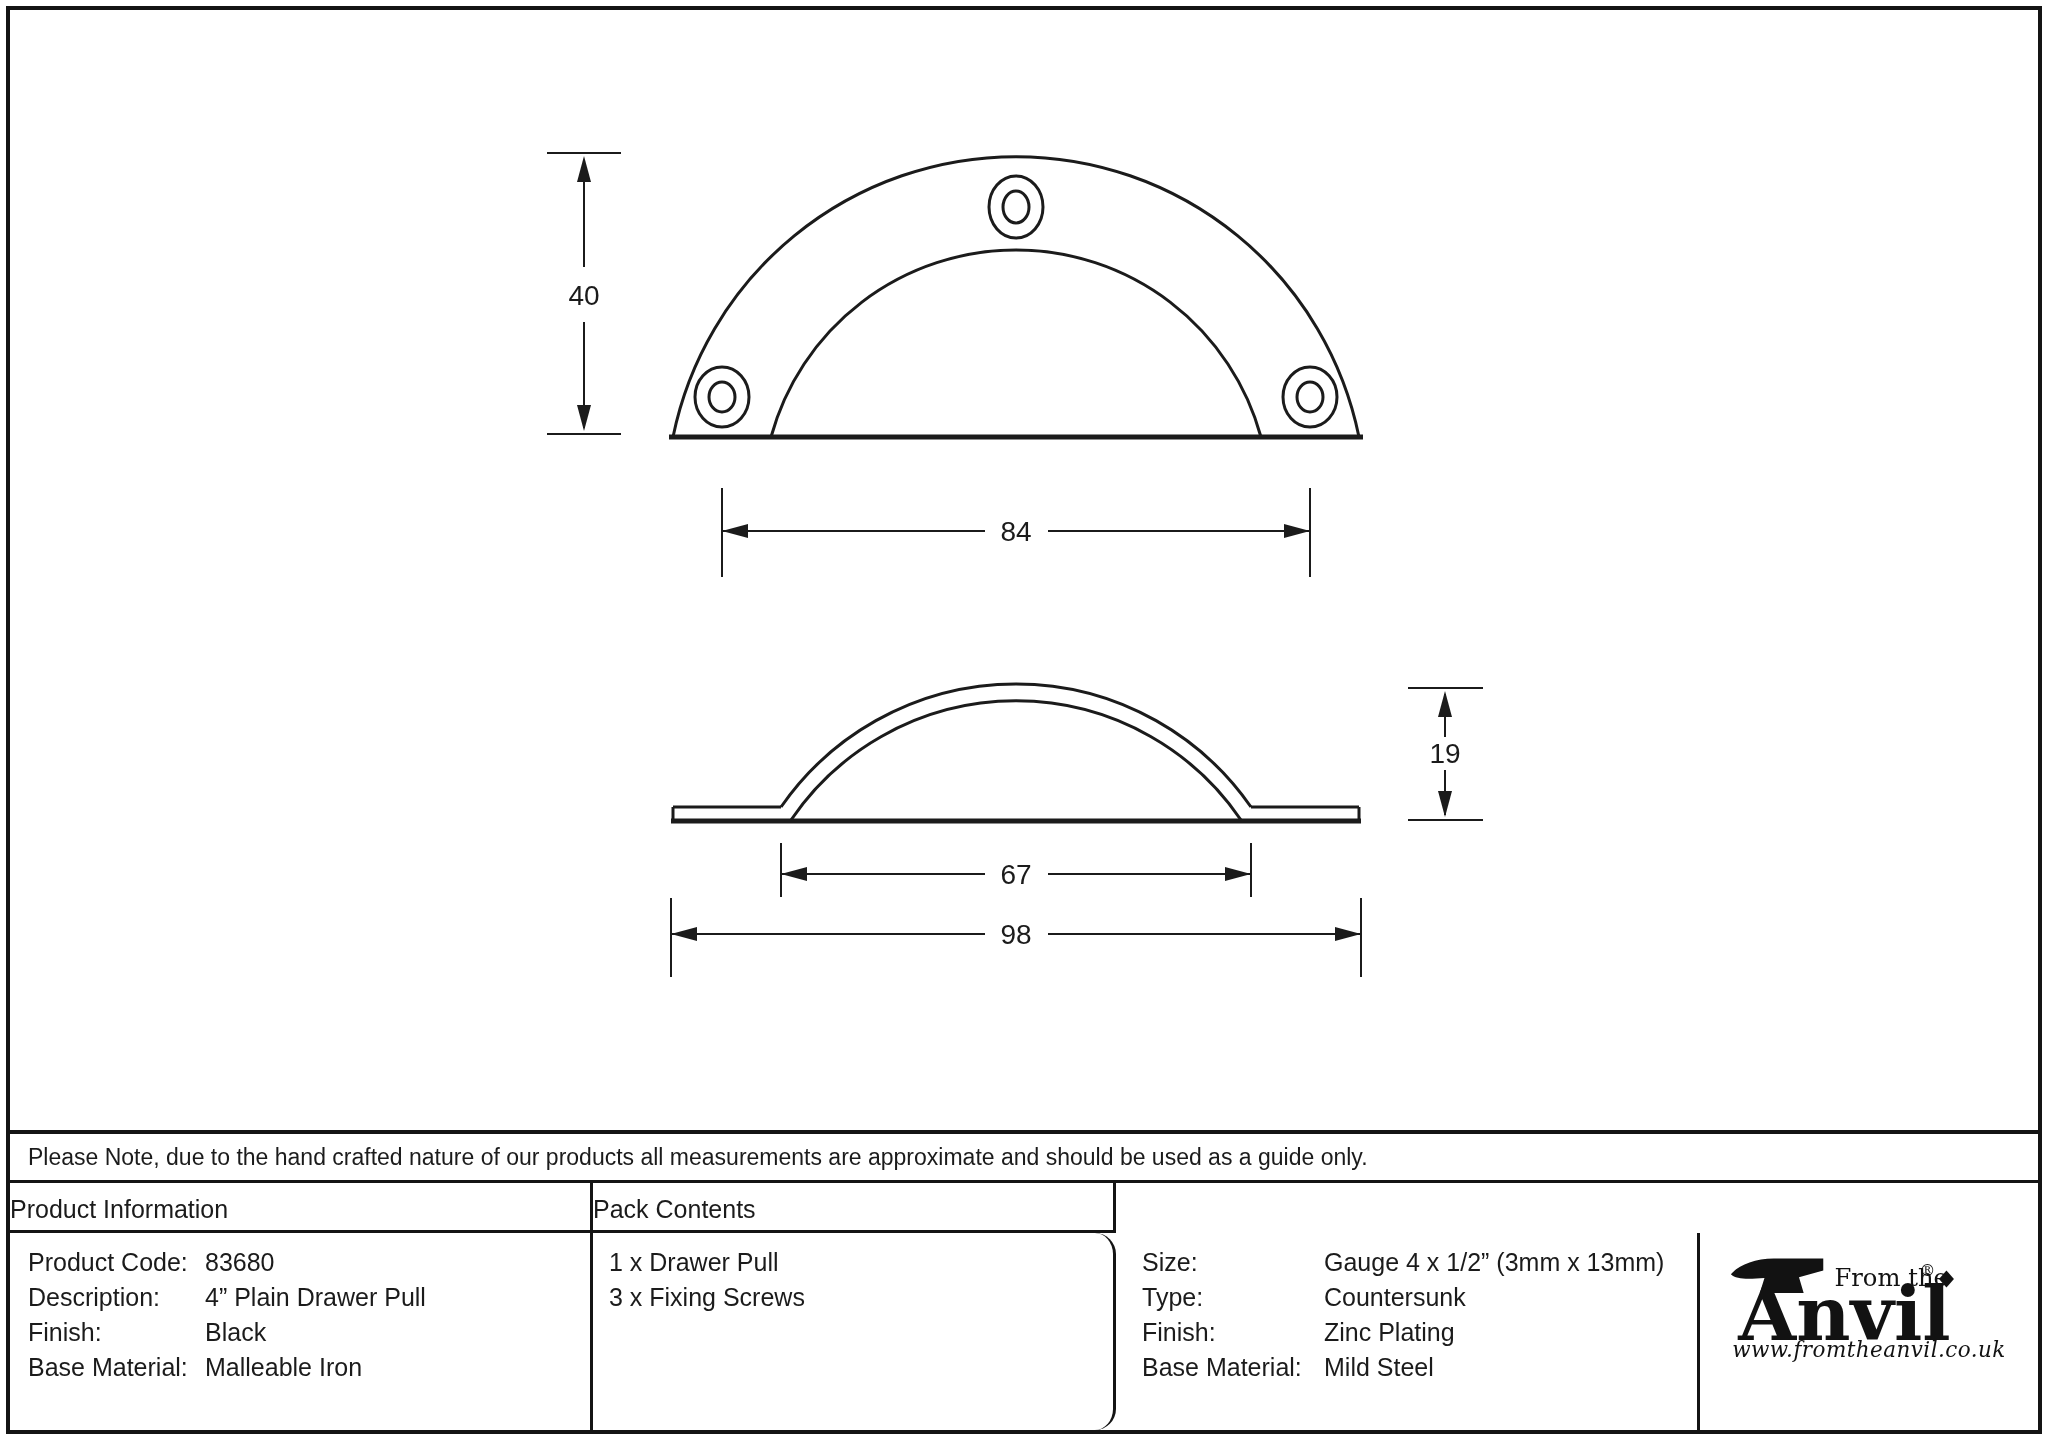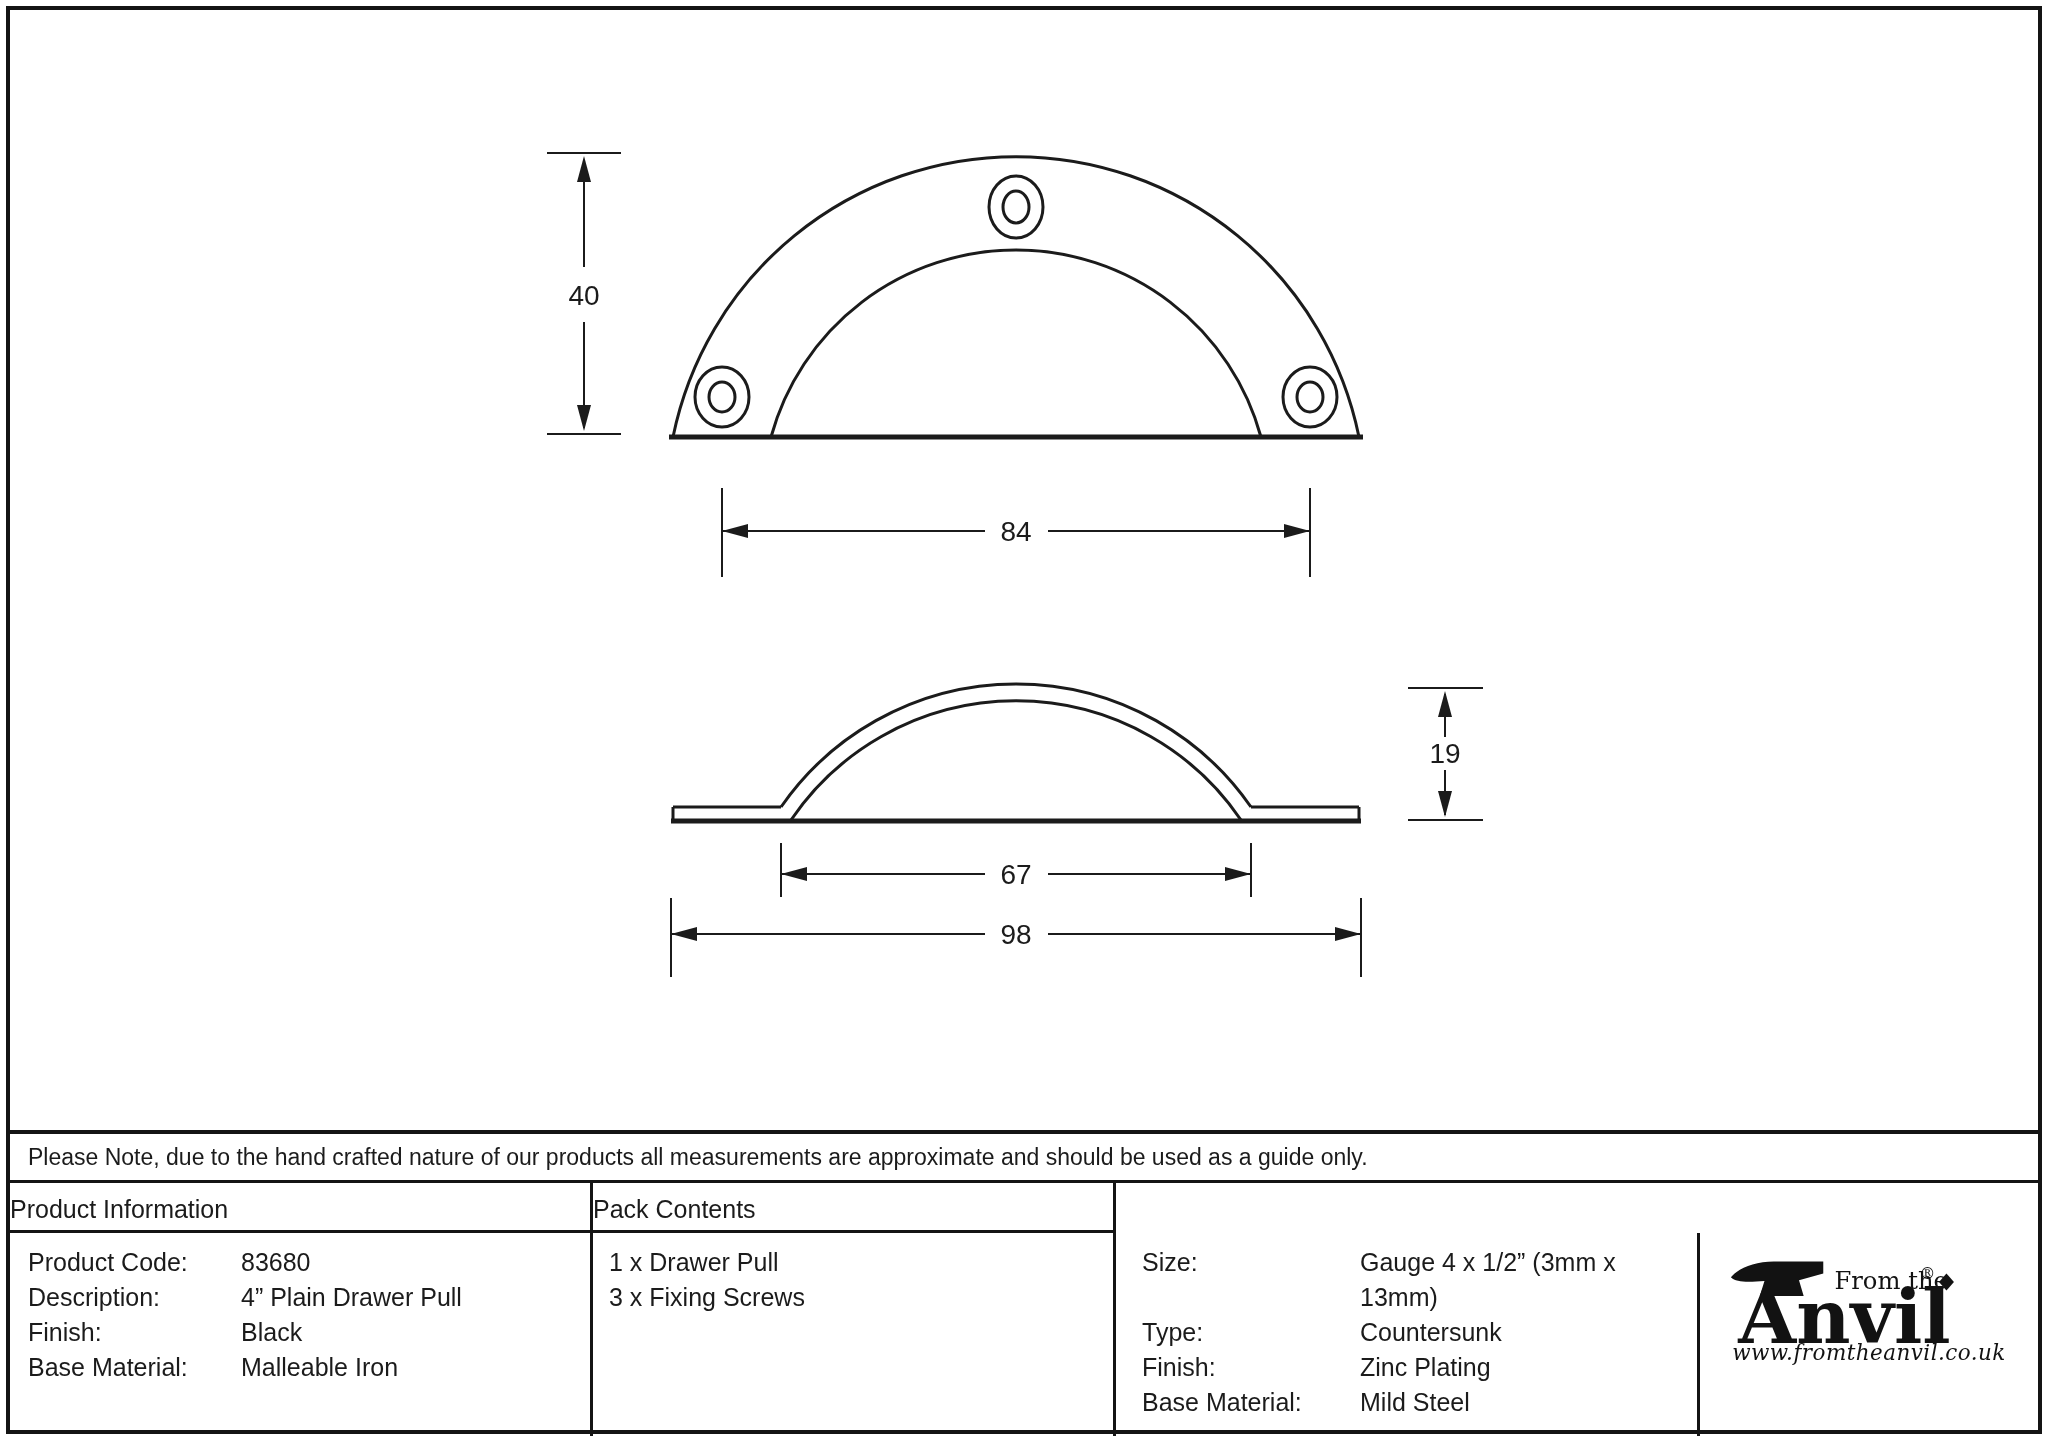--- a/index.html
+++ b/index.html
@@ -29,27 +29,27 @@
   }
   .cell{box-sizing:border-box;border-right:3px solid #141414;}
   .cell.header{
     border-bottom:3px solid #141414;font-size:25px;
     padding:12px 0 0 0;
   }
   .h1{grid-row:1;grid-column:1;padding-left:18px;}
   .h2{grid-row:1;grid-column:2;padding-left:16px;}
   .h3{grid-row:1;grid-column:3;padding-left:26px;}
   .b1{grid-row:2;grid-column:1;padding:12px 0 0 18px;}
-  .b2{grid-row:2;grid-column:2;padding:12px 0 8px 16px;}
+  .b2{grid-row:2;grid-column:2;padding:12px 0 8px 16px;border-radius:21px;}
   .b3{grid-row:2;grid-column:3;padding:12px 0 16px 26px;}
   .logo-cell{
     grid-row:1 / 3;grid-column:4;border-right:none;
     display:flex;align-items:center;justify-content:center;
   }
-  .kv-row{display:flex;font-size:25px;line-height:35px;gap:36px;}
+  .kv-row{display:flex;font-size:25px;line-height:35px;}
   .kv-row .k1{width:177px;flex:none;}
   .kv-row .k3{width:182px;flex:none;}
   .list-row{font-size:25px;line-height:35px;}
 </style>
 </head>
 <body>
 
 <div class="frame"></div>
 
 <svg class="drawing-svg" width="2048" height="1130" viewBox="0 0 2048 1130">

